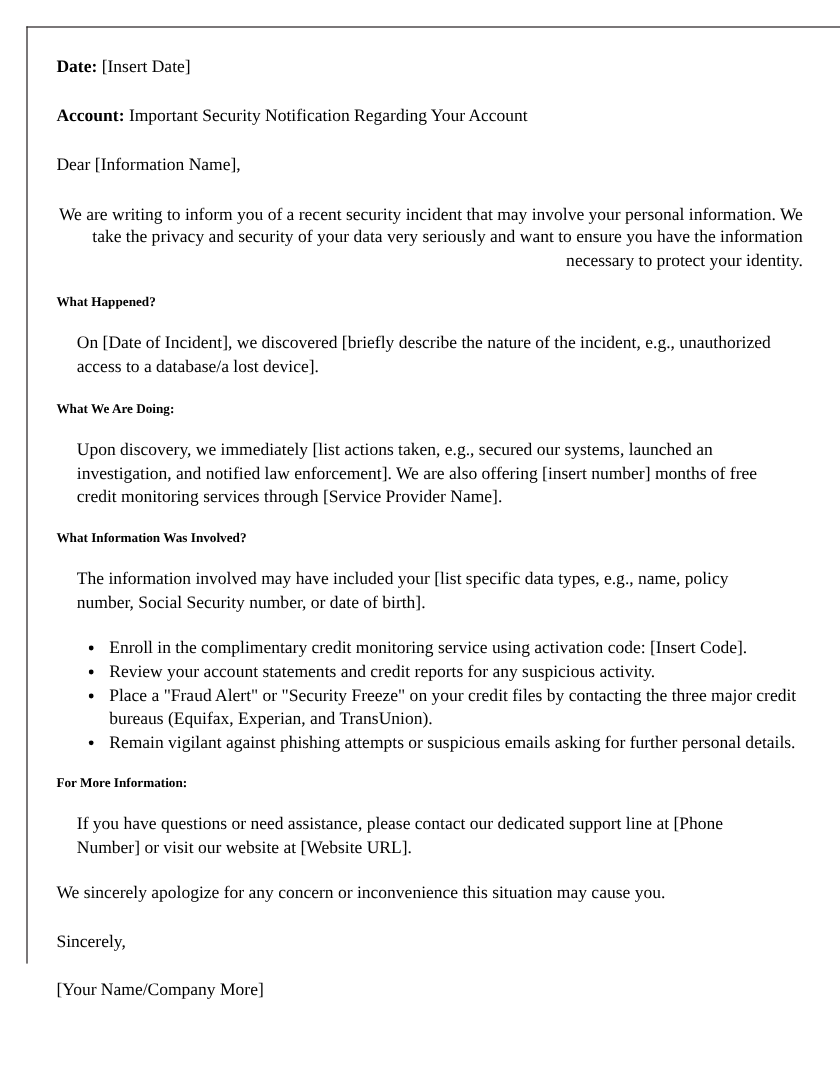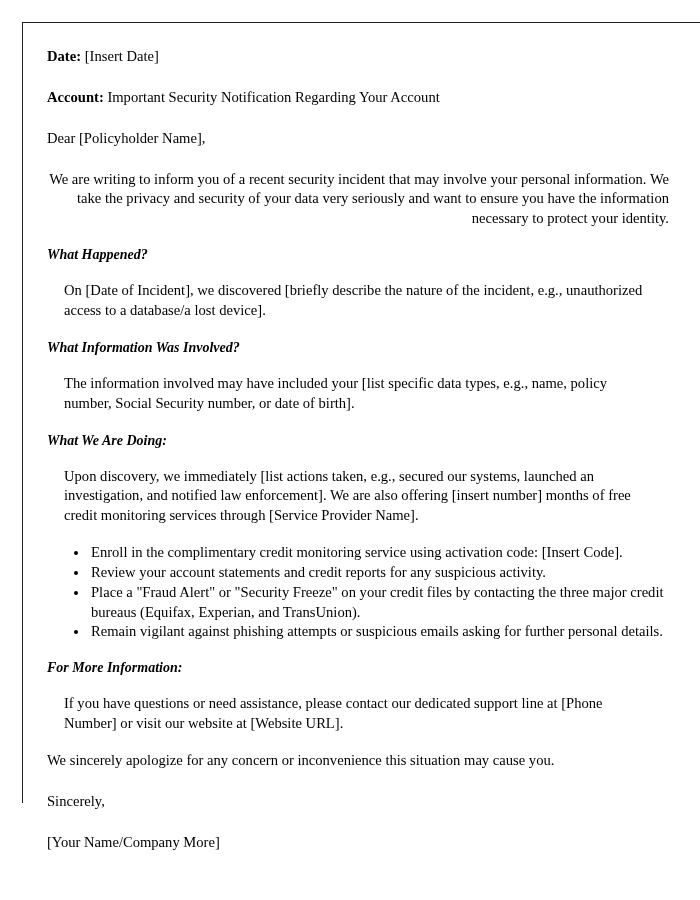--- a/index.html
+++ b/index.html
@@ -42,25 +42,24 @@
     margin: 0 0 21px 0;
   }
   .para {
     margin: 0 0 16px 0;
     text-align: right;
   }
   .section {
     margin: 0 0 16px 0;
   }
   .section h2 {
-    font-size: 14px;
+    font-size: 11px;
     font-weight: bold;
     margin: 0;
     line-height: 1.36;
-    font-style: italic;
   }
   .section .body {
     margin: 17px;
     line-height: 1.36;
   }
   ul.steps {
     margin: 14px 0 16px 0;
     padding-left: 42px;
     list-style-type: disc;
   }
@@ -88,37 +87,37 @@
     <p class="kv">
       <span class="k">Date:</span>
       <span>[Insert Date]</span>
     </p>
 
     <p class="kv">
       <span class="k">Account:</span>
       <span>Important Security Notification Regarding Your Account</span>
     </p>
 
-    <p class="salutation">Dear [Policyholder Name],</p>
+    <p class="salutation">Dear [Information Name],</p>
 
     <p class="para">We are writing to inform you of a recent security incident that may involve your personal information. We take the privacy and security of your data very seriously and want to ensure you have the information necessary to protect your identity.</p>
 
     <div class="section">
       <h2>What Happened?</h2>
       <p class="body">On [Date of Incident], we discovered [briefly describe the nature of the incident, e.g., unauthorized access to a database/a lost device].</p>
     </div>
 
     <div class="section">
-      <h2>What Information Was Involved?</h2>
-      <p class="body">The information involved may have included your [list specific data types, e.g., name, policy number, Social Security number, or date of birth].</p>
+      <h2>What We Are Doing:</h2>
+      <p class="body">Upon discovery, we immediately [list actions taken, e.g., secured our systems, launched an investigation, and notified law enforcement]. We are also offering [insert number] months of free credit monitoring services through [Service Provider Name].</p>
     </div>
 
     <div class="section">
-      <h2>What We Are Doing:</h2>
-      <p class="body">Upon discovery, we immediately [list actions taken, e.g., secured our systems, launched an investigation, and notified law enforcement]. We are also offering [insert number] months of free credit monitoring services through [Service Provider Name].</p>
+      <h2>What Information Was Involved?</h2>
+      <p class="body">The information involved may have included your [list specific data types, e.g., name, policy number, Social Security number, or date of birth].</p>
     </div>
 
 
     <ul class="steps">
       <li>Enroll in the complimentary credit monitoring service using activation code: [Insert Code].</li>
       <li>Review your account statements and credit reports for any suspicious activity.</li>
       <li>Place a "Fraud Alert" or "Security Freeze" on your credit files by contacting the three major credit bureaus (Equifax, Experian, and TransUnion).</li>
       <li>Remain vigilant against phishing attempts or suspicious emails asking for further personal details.</li>
     </ul>
 

